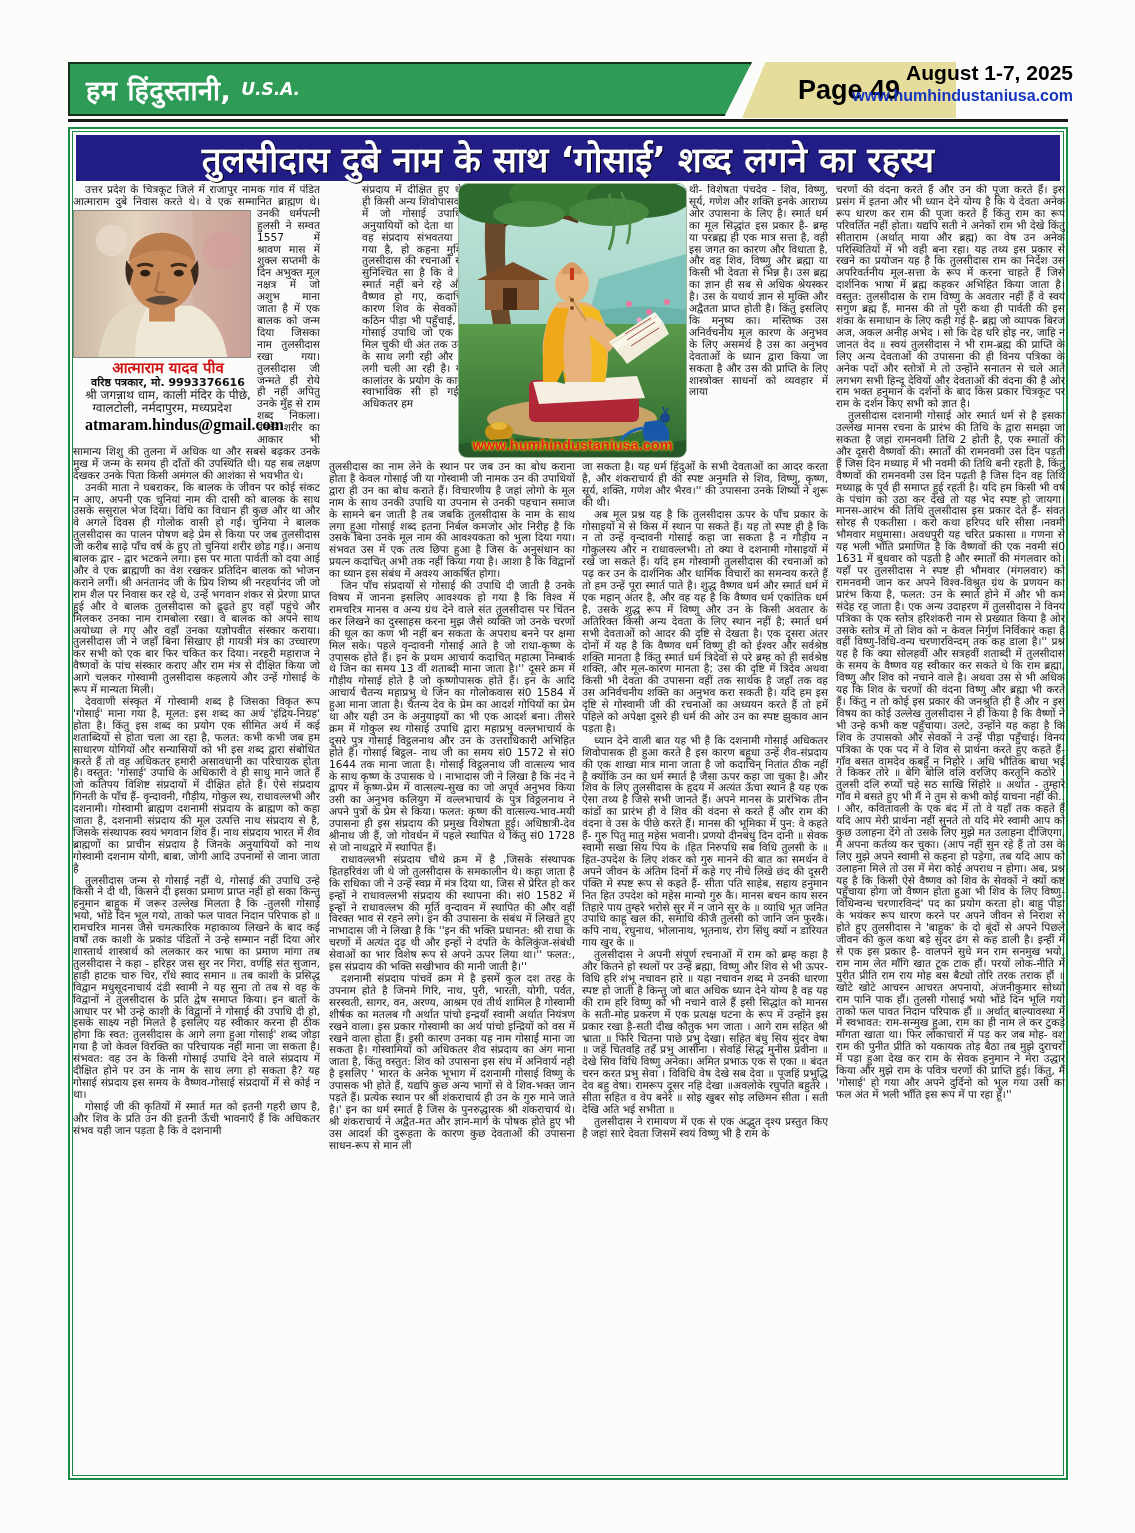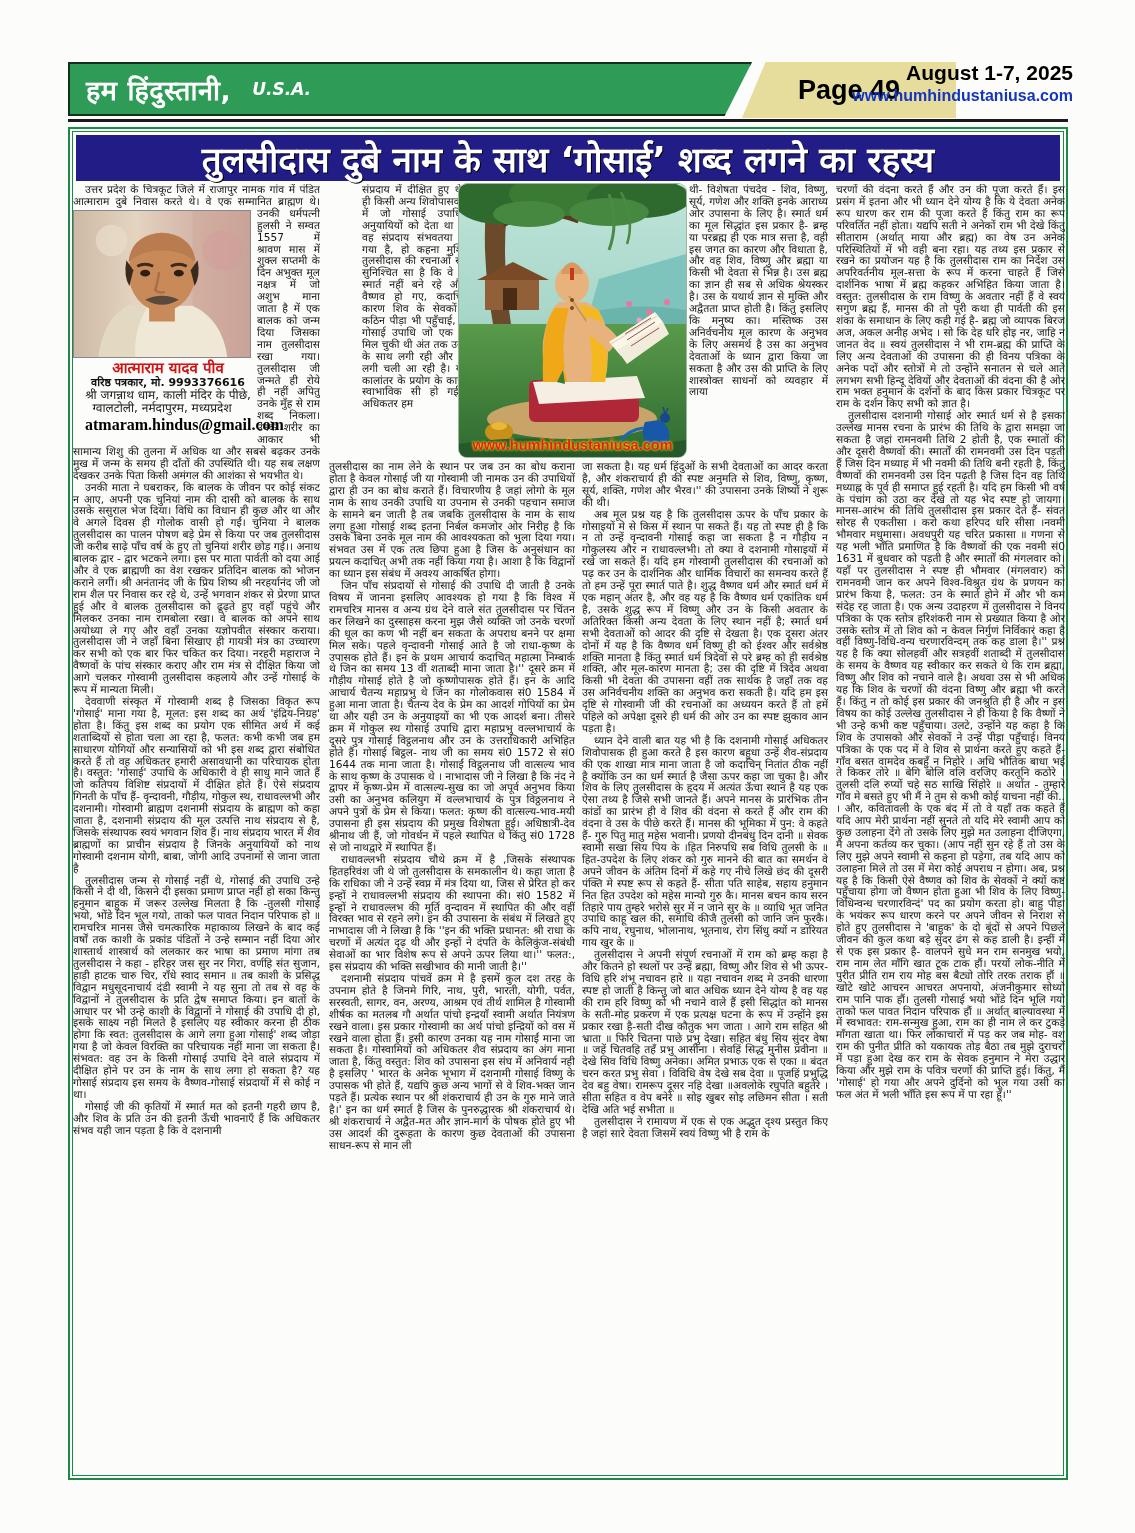--- a/index.html
+++ b/index.html
@@ -3,21 +3,21 @@
 <meta charset="utf-8">
 <style>
   html,body{margin:0;padding:0;background:#e8e8e8;}
   .page{position:relative;width:1135px;height:1533px;background:#fcfcfa;margin:0 auto;
         font-family:"DejaVu Sans","Liberation Sans",sans-serif;color:#111;overflow:hidden;}
   
   .masthead{position:absolute;left:68px;top:62px;width:684px;height:54px;background:#2e9b57;
             border:2px solid #14301d;display:flex;align-items:center;padding-left:16px;box-sizing:border-box;
             clip-path:polygon(0 0,100% 0,96% 100%,0 100%);}
   .masthead .hi{color:#fff;font-weight:bold;font-size:27px;letter-spacing:.5px;}
-  .masthead .usa{color:#fff;font-weight:bold;font-style:italic;font-size:17px;margin-left:21px;}
+  .masthead .usa{color:#fff;font-weight:bold;font-style:italic;font-size:17px;margin-left:10px;}
   .pagetab{position:absolute;left:742px;top:62px;width:214px;height:56px;background:#e6dc9c;
            clip-path:polygon(11% 0,100% 0,100% 100%,0 100%);display:flex;align-items:center;justify-content:center;}
   .pagetab span{font-weight:bold;font-size:27px;color:#000;font-family:"Liberation Sans",sans-serif;}
   .dateblock{position:absolute;right:62px;top:60px;text-align:right;line-height:1.25;}
   .dateblock .date{color:#000000;font-weight:bold;font-size:21px;font-family:"Liberation Sans",sans-serif;}
   .dateblock .url{color:#1535c0;font-weight:bold;font-size:16px;font-family:"Liberation Sans",sans-serif;}
   .header-rule{position:absolute;left:68px;top:119px;width:1000px;height:3px;background:#1a1a1a;}
   
   .frame{position:absolute;left:68px;top:127px;width:1000px;height:1353px;border:2px solid #1c8a47;box-sizing:border-box;}
   .frame-inner{position:absolute;inset:2px;border:1px solid #1c8a47;}

